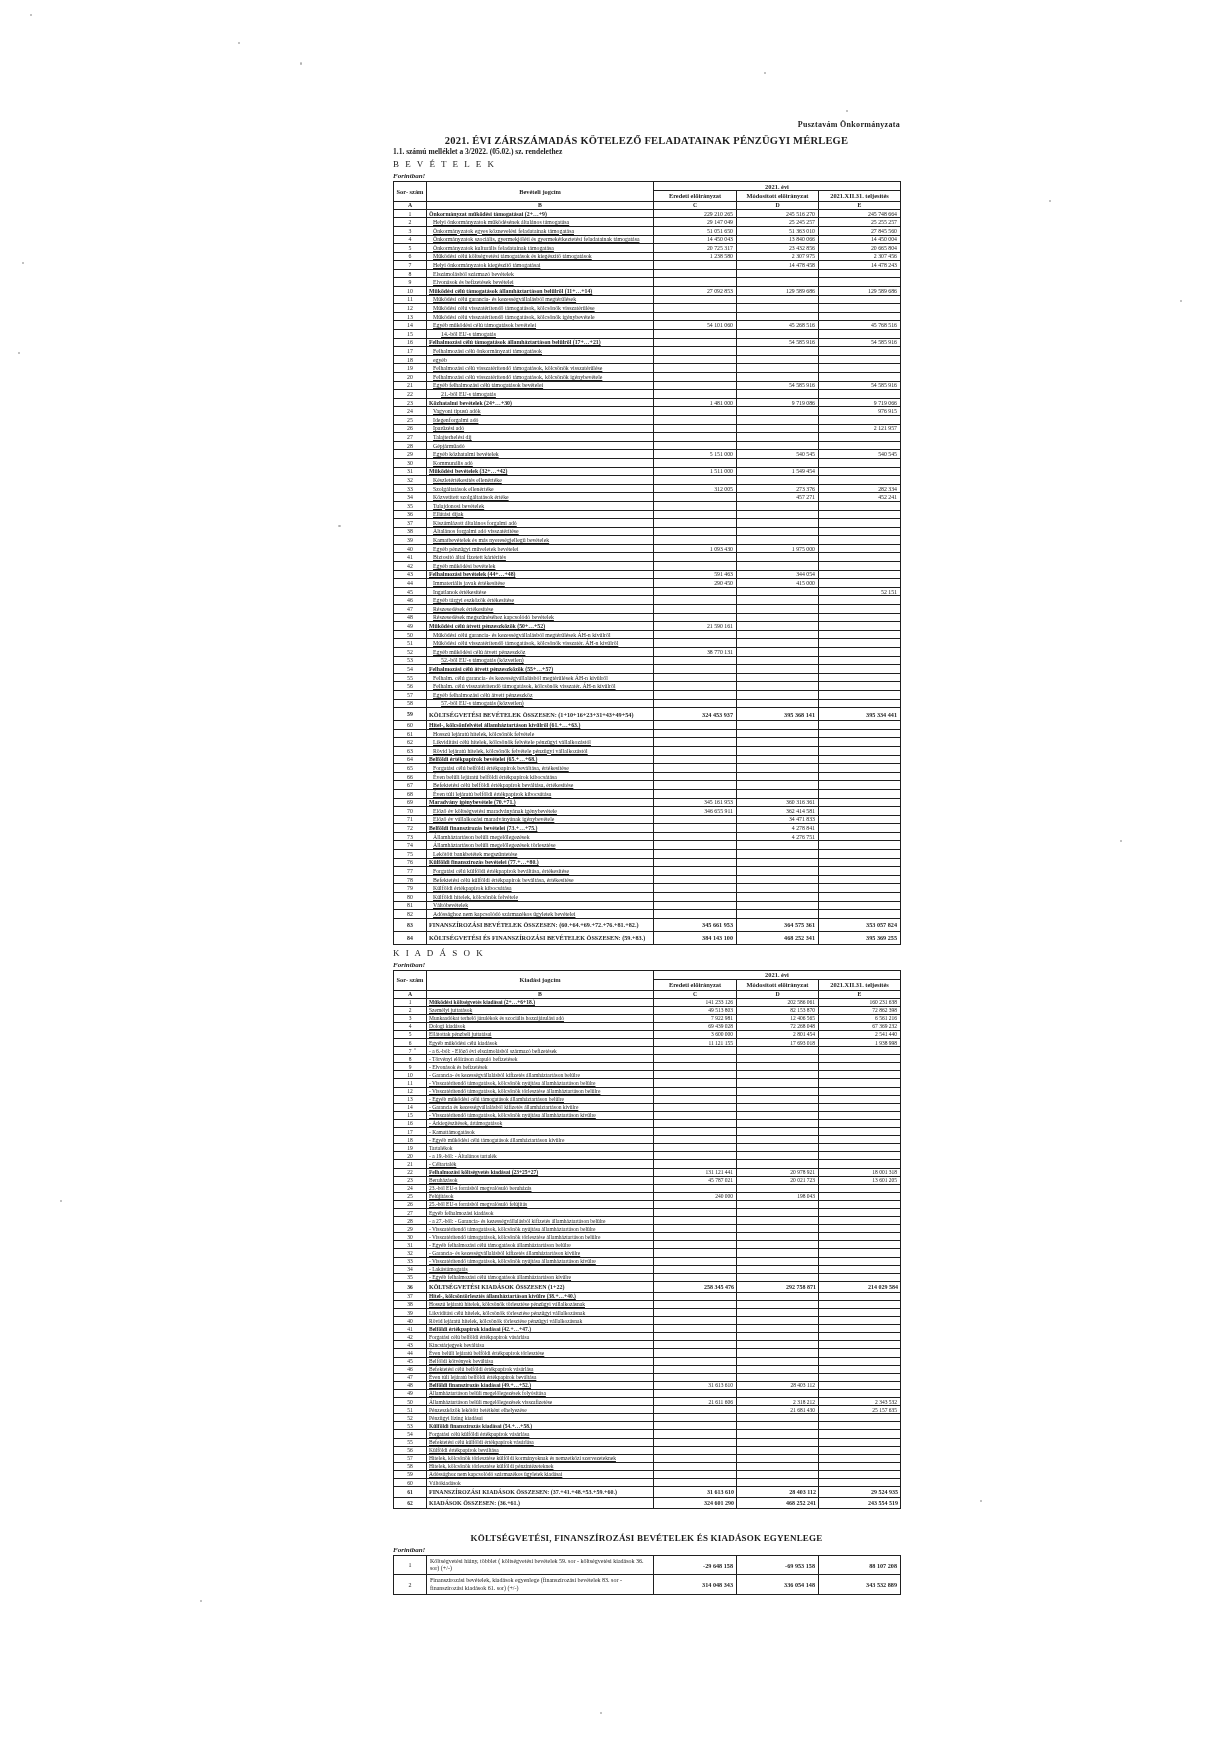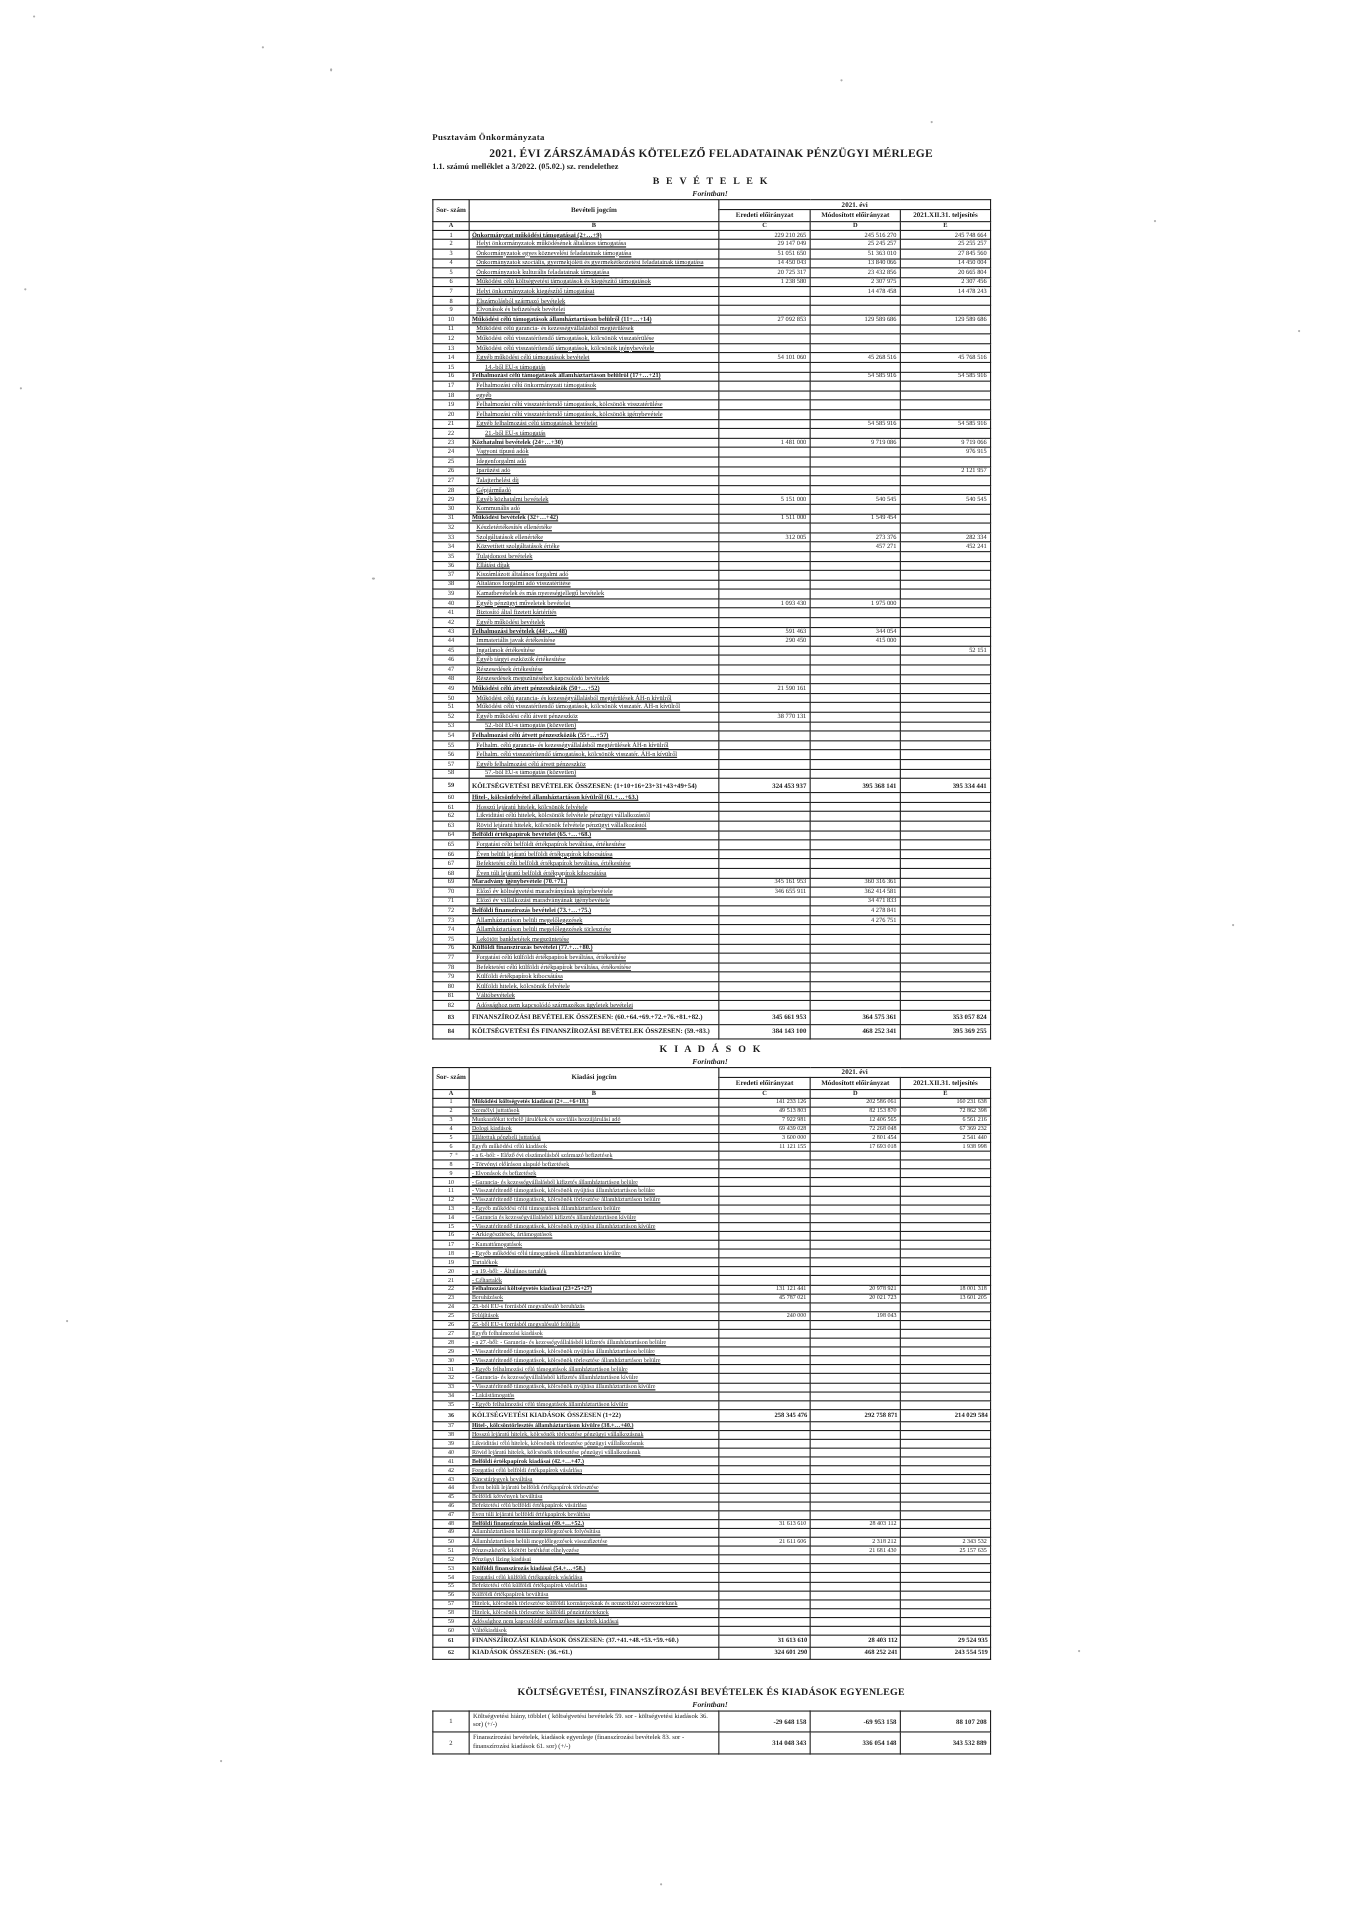--- a/index.html
+++ b/index.html
@@ -1,23 +1,23 @@
 <!DOCTYPE html>
 <html><head>
 <meta charset="utf-8">
 <style>
   html,body{margin:0;padding:0;background:#ffffff;}
   body{width:1232px;height:1752px;position:relative;overflow:hidden;
        font-family:"Liberation Serif","DejaVu Serif",serif;color:#1c1c1c;}
   .doc{position:absolute;left:393px;top:120px;width:507px;}
-  .org{font-size:8px;font-weight:bold;text-align:left;letter-spacing:.3px;}
+  .org{font-size:8px;font-weight:bold;text-align:right;letter-spacing:.3px;}
   .title{font-size:10.5px;font-weight:bold;text-align:center;margin-top:6px;letter-spacing:.2px;}
   .subtitle{font-size:7.5px;font-weight:bold;text-align:left;margin-top:1px;}
-  .sectitle{font-size:9px;font-weight:bold;text-align:center;margin-top:3px;letter-spacing:2px;}
-  .forintban{font-size:7px;font-weight:bold;font-style:italic;text-align:center;margin:3px 2px 1px 0;}
+  .sectitle{font-size:9px;font-weight:normal;margin-top:3px;letter-spacing:2px;}
+  .forintban{font-size:7px;font-weight:bold;font-style:italic;text-align:left;margin:3px 2px 1px 0;}
   table{border-collapse:collapse;table-layout:fixed;width:507px;}
   col.cA{width:33px}col.cB{width:227px}col.cC{width:83px}col.cD{width:82px}col.cE{width:82px}
   th,td{border:1px solid #1f1f1f;overflow:hidden;white-space:nowrap;}
   th{font-size:6.4px;font-weight:bold;text-align:center;padding:1px;white-space:normal;line-height:1.15;}
   thead .yr th{padding:.5px;}
   td.n{font-size:5.8px;text-align:center;padding:.8px 1px;}
   td.l{font-size:5.8px;text-align:left;padding:.8px 2px;}
   td.v{font-size:5.8px;text-align:right;padding:.8px 3px;}
   tr.letters td{font-size:5.8px;text-align:center;font-weight:bold;padding:.5px;}
   tr.g td{border-top-width:1.6px;}

